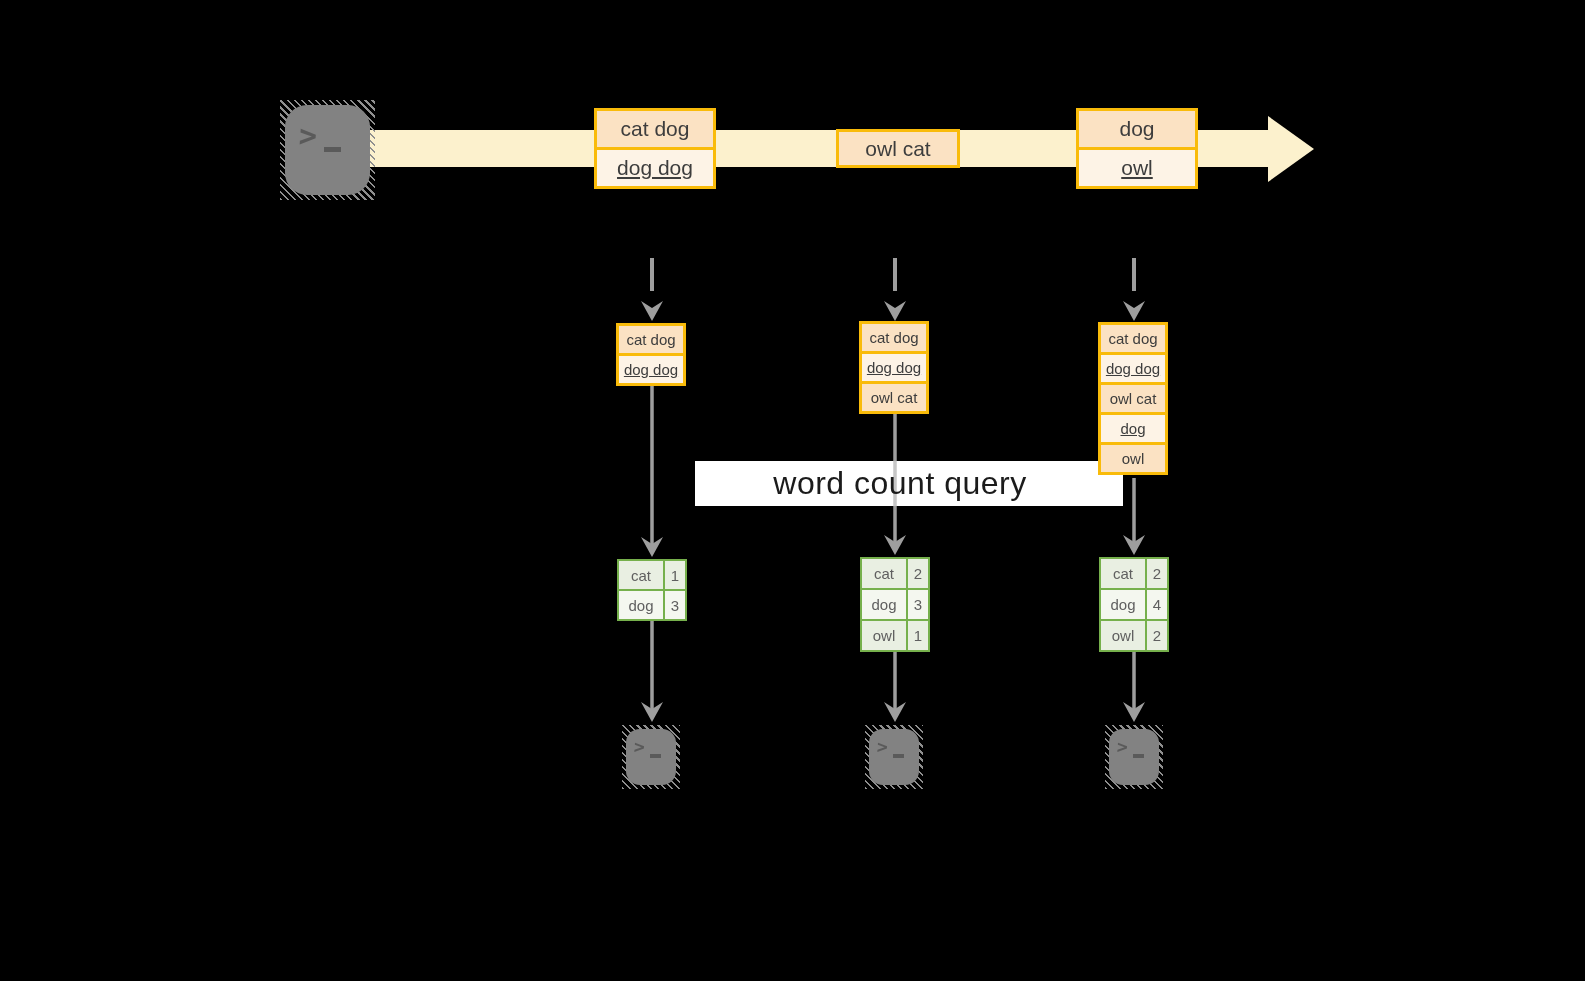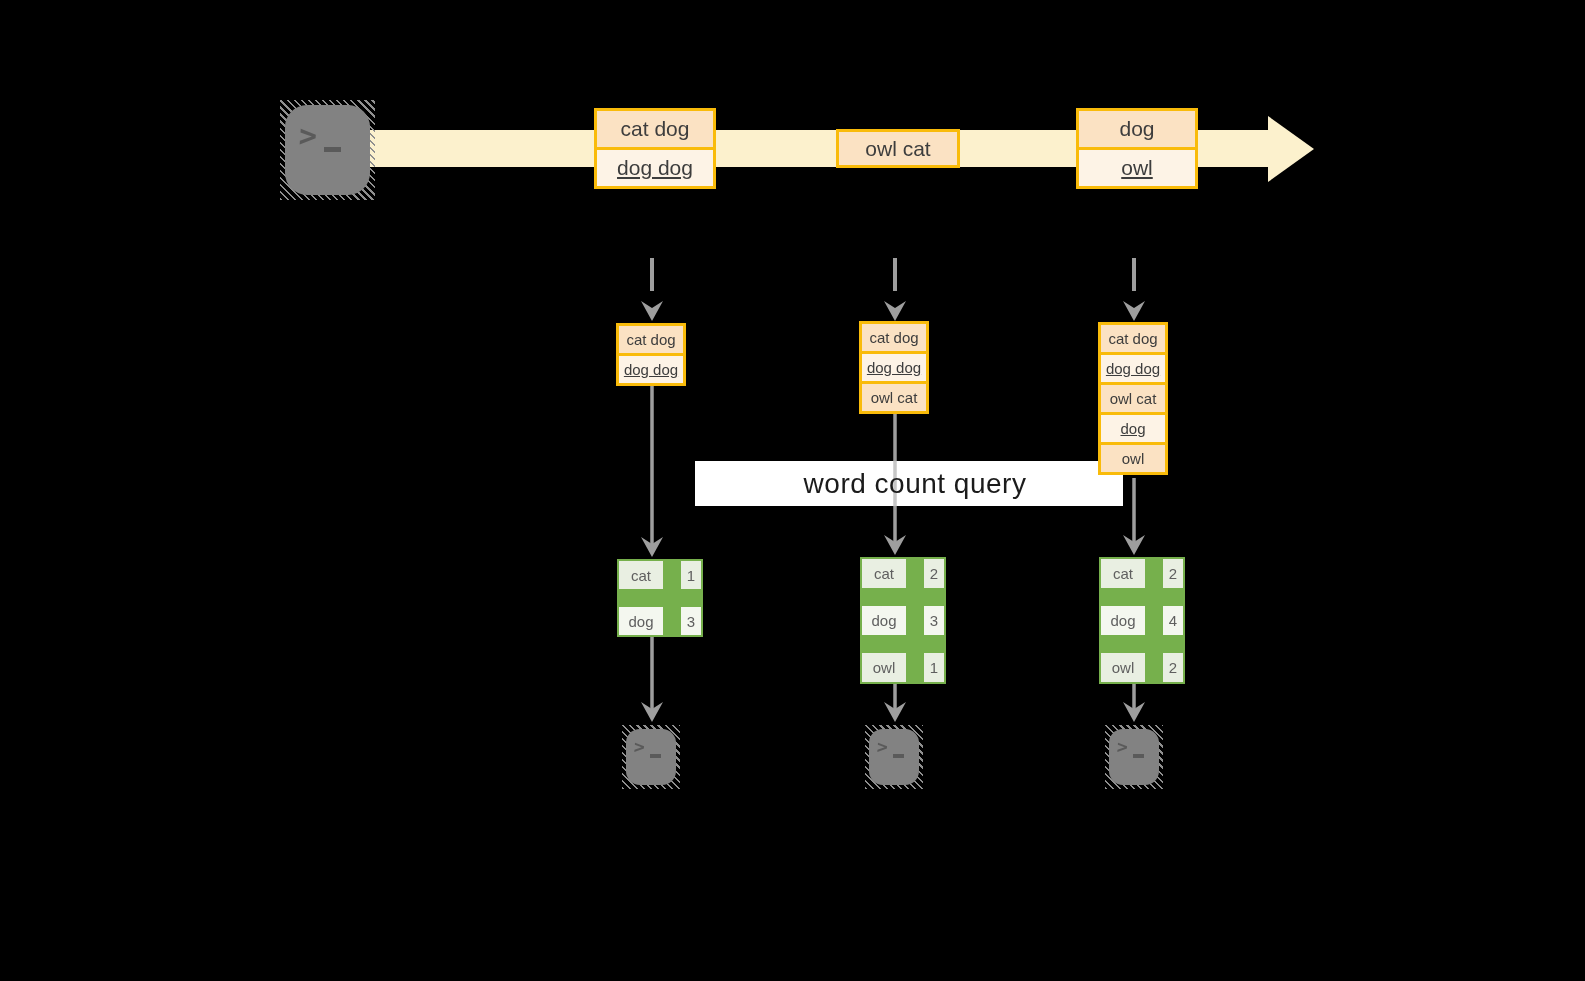--- a/index.html
+++ b/index.html
@@ -32,25 +32,25 @@
   .msgA{left:594px;top:108px;width:116px;}  .msgA .cell{height:36px;}
   .msgB{left:836px;top:129px;width:118px;}  .msgB .cell{height:33px;}
   .msgC{left:1076px;top:108px;width:116px;} .msgC .cell{height:36px;}
   .stack{width:64px;}
   .stack .cell{height:27px;}
   .stack1{left:616px;top:323px;}
   .stack2{left:859px;top:321px;}
   .stack3{left:1098px;top:322px;}
   
   .qbar{position:absolute;left:695px;top:461px;width:428px;height:45px;background:#ffffff;z-index:2;}
-  .qtext{position:absolute;left:701px;top:461px;width:428px;height:45px;z-index:5;
+  .qtext{position:absolute;left:686px;top:461px;width:428px;height:45px;z-index:5;
     display:flex;align-items:center;justify-content:center;
-    font-size:28px;color:#1b1b1b;letter-spacing:0.5px;}
-  
-  .wtable{position:absolute;display:grid;grid-template-columns:44px 20px;gap:18px;
+    font-size:32px;color:#1b1b1b;letter-spacing:0.5px;}
+  
+  .wtable{position:absolute;display:grid;grid-template-columns:44px 20px;gap:2px;
     background:#76b04c;border:2px solid #76b04c;z-index:4;}
   .wtable .tcell{display:flex;align-items:center;justify-content:center;height:28px;
     font-size:15px;color:#5f5f5f;}
   .wtable .trow-d{background:#e9efe2;}
   .wtable .trow-l{background:#f4f7ef;}
   .t1{left:617px;top:559px;}
   .t2{left:860px;top:557px;}
   .t3{left:1099px;top:557px;}
   .t2 .tcell,.t3 .tcell{height:29px;}
   

